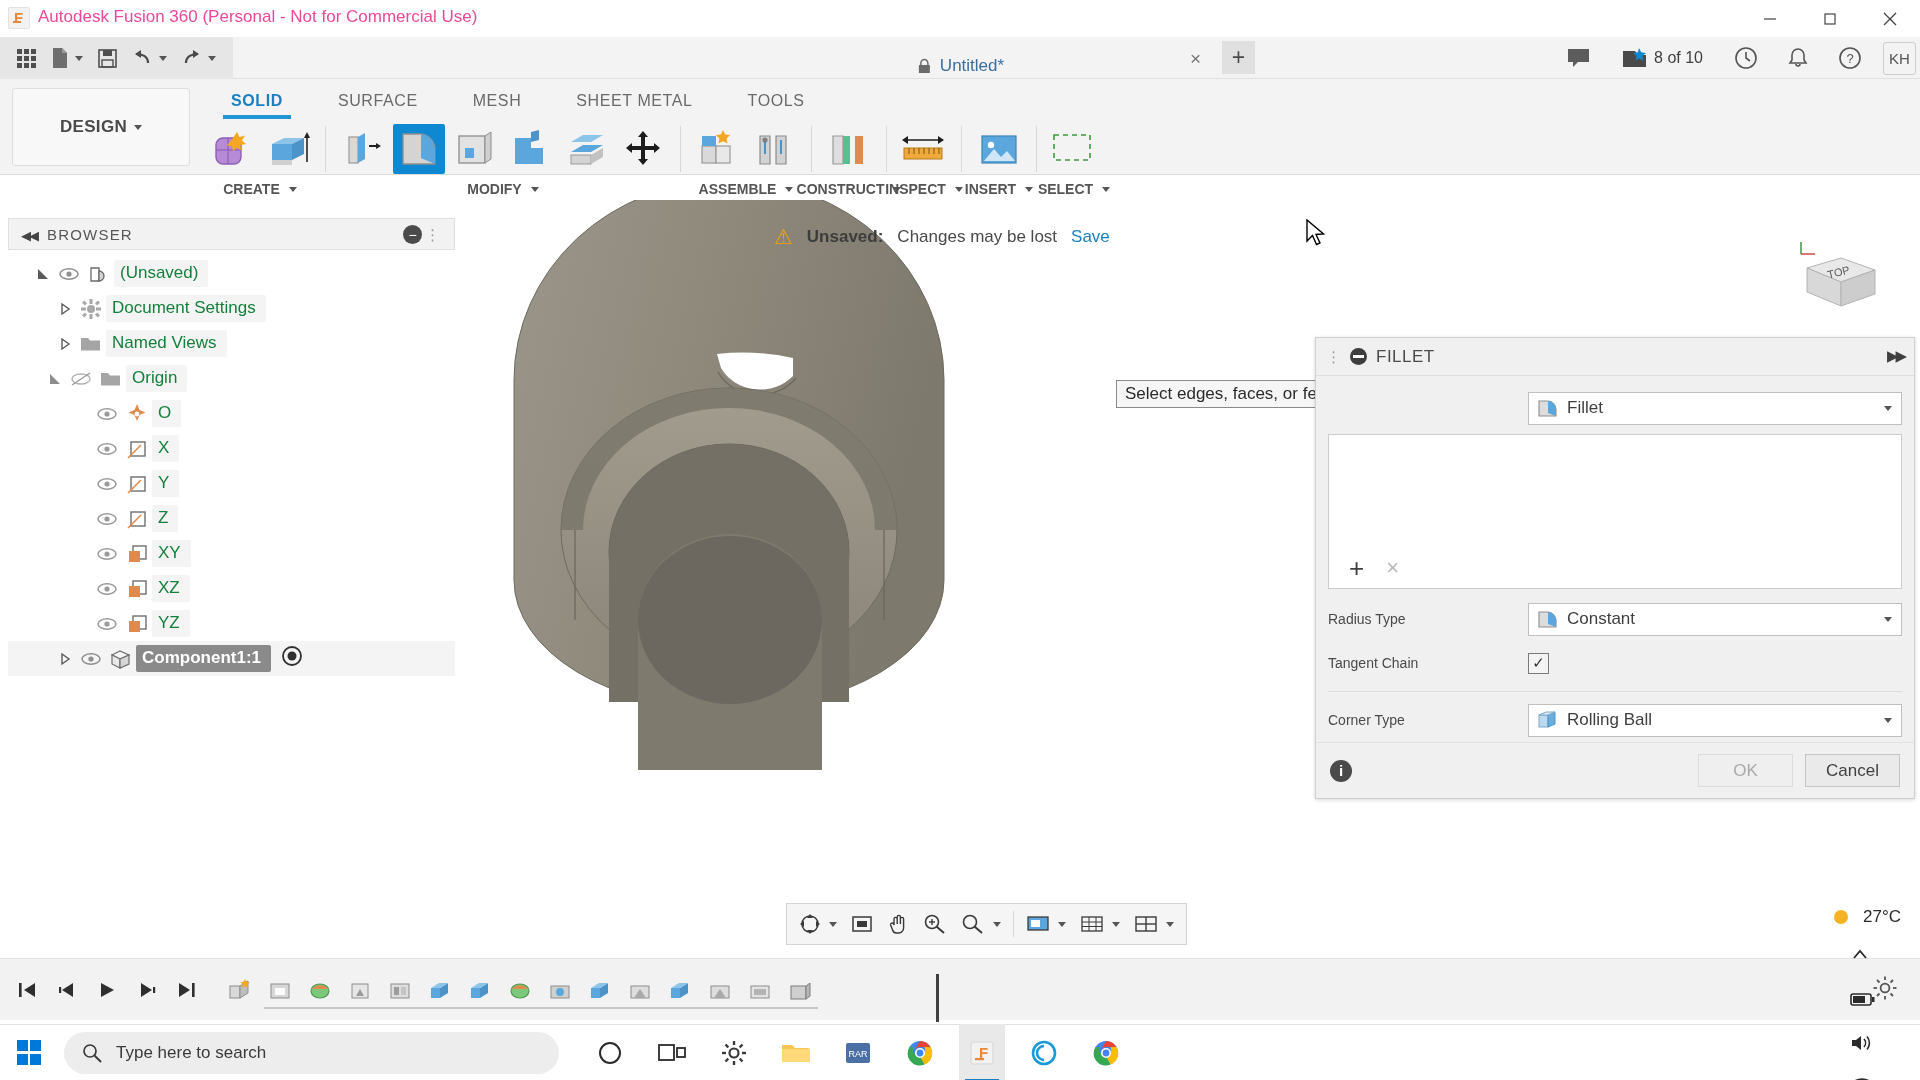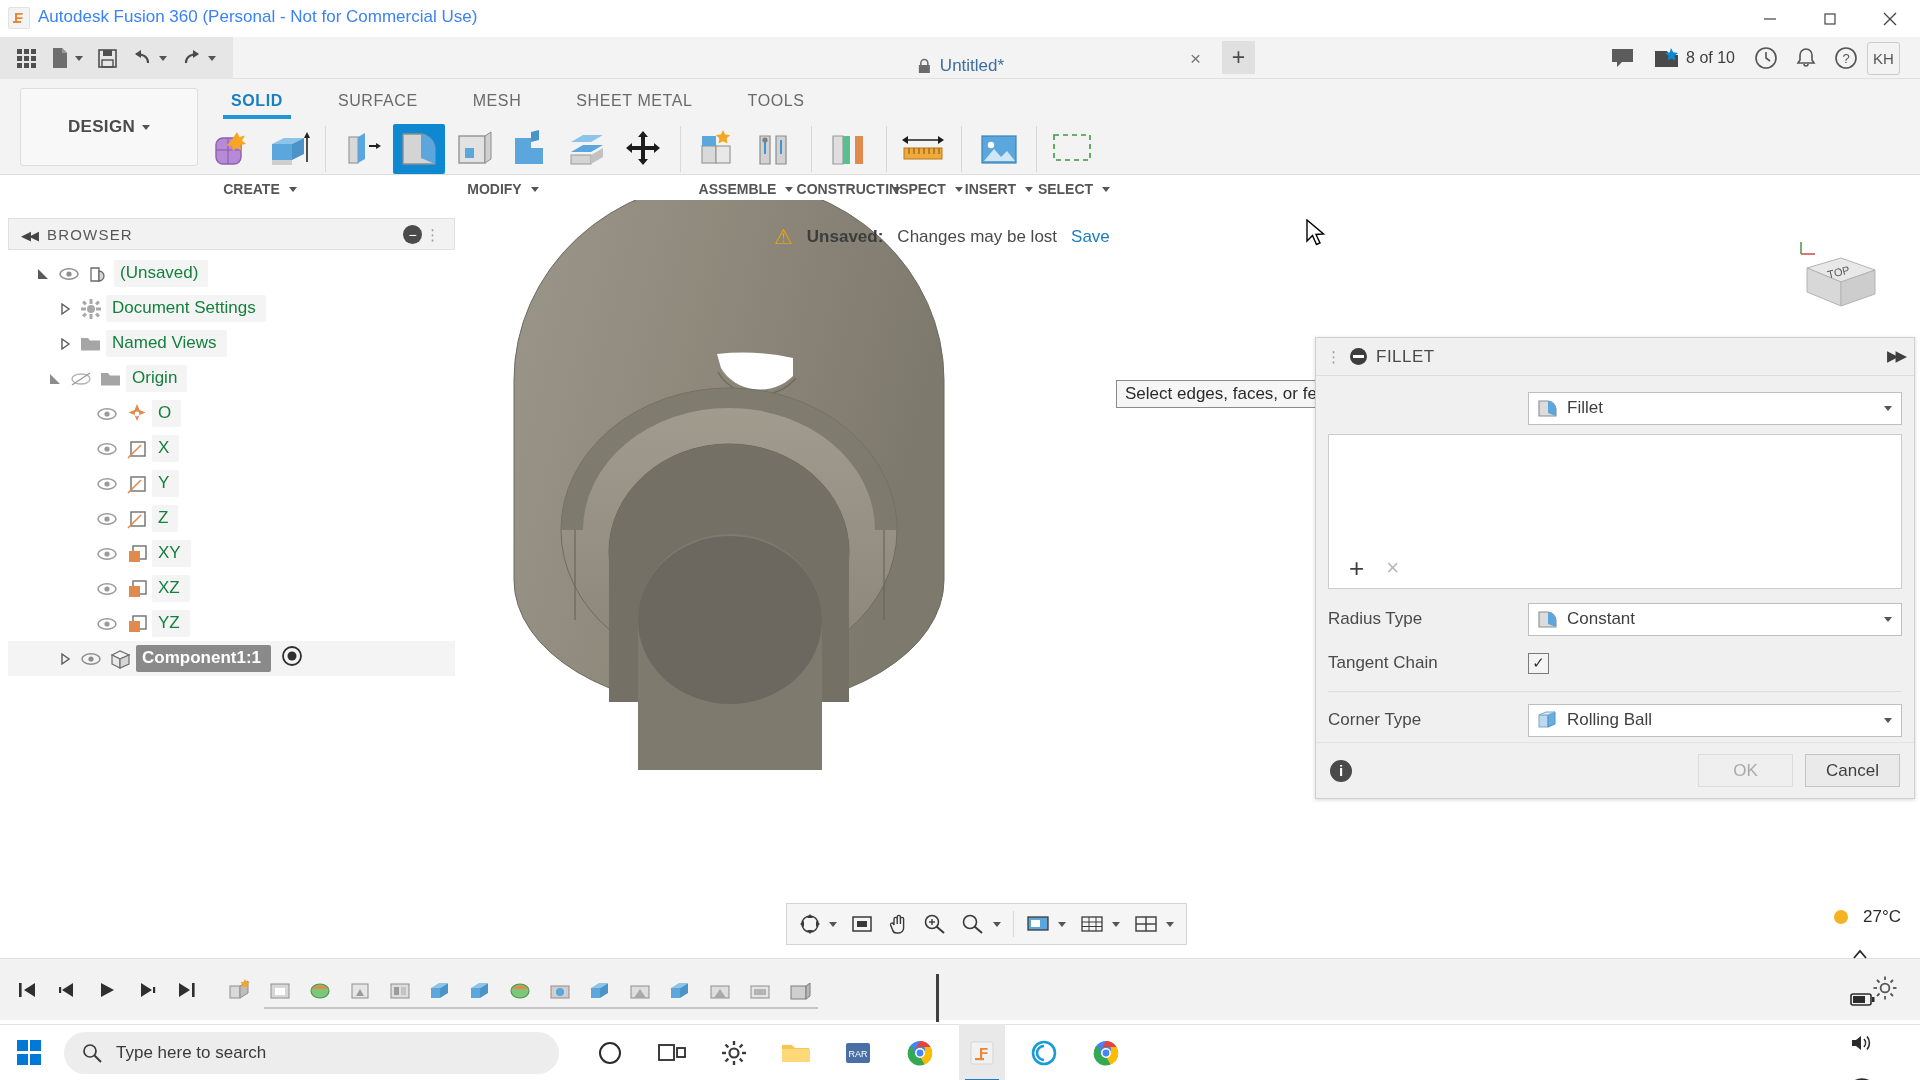--- a/index.html
+++ b/index.html
@@ -12,21 +12,21 @@
     -webkit-font-smoothing:antialiased;
   }
   .app { position:relative; width:1920px; height:1080px; }
 
   
   .titlebar{ position:absolute; left:0; top:0; width:1920px; height:37px; background:#fff; }
   .tb-logo{ position:absolute; left:8px; top:7px; width:22px; height:22px; background:#f3f3f3;
             border:1px solid #e2e2e2; border-radius:2px; }
   .tb-logo:after{ content:"F"; position:absolute; left:5px; top:1px; font-size:15px; font-weight:bold; color:#e8883a; }
   .tb-logo:before{ content:""; position:absolute; left:4px; top:13px; width:8px; height:2px; background:#e8883a; }
-  .tb-title{ position:absolute; left:38px; top:7px; font-size:17px; color:#3b82f6; }
+  .tb-title{ position:absolute; left:38px; top:7px; font-size:17px; color:#ec4899; }
   .tb-btns{ position:absolute; right:0; top:0; height:37px; display:flex; }
   .tb-btn{ width:60px; height:37px; display:flex; align-items:center; justify-content:center;
            color:#555; font-size:18px; }
   .tb-btn svg{ display:block; }
 
   
   .qab{ position:absolute; left:0; top:37px; width:1920px; height:42px; background:#f3f3f3;
         border-bottom:1px solid #e0e0e0; }
   .qab-left{ position:absolute; left:0; top:0; height:42px; display:flex; align-items:center;
              background:#e6e6e6; padding:0 10px; }
@@ -35,31 +35,31 @@
           border-top:5px solid #555; margin-left:5px; }
   .grid-icon{ display:grid; grid-template-columns:repeat(3,5px); grid-template-rows:repeat(3,5px); gap:2px; }
   .grid-icon i{ background:#4f4f4f; display:block; }
 
   .doc-tab{ position:absolute; left:50%; transform:translateX(-50%); top:8px; height:42px;
             display:flex; align-items:center; gap:7px; }
   .doc-tab .t{ font-size:17px; color:#3c6e9f; }
   .tabclose{ position:absolute; left:1190px; top:11px; font-size:19px; color:#777; }
   .tabplus{ position:absolute; left:1222px; top:4px; width:33px; height:33px; background:#e0e0e0;
             display:flex; align-items:center; justify-content:center; font-size:23px; color:#4a4a4a; }
-  .qab-right{ position:absolute; right:0; top:0; height:42px; display:flex; align-items:center; gap:2px; padding-right:20px;}
+  .qab-right{ position:absolute; right:0; top:0; height:42px; display:flex; align-items:center; gap:14px; padding-right:4px;}
   .qab-right .ic{ width:38px; height:42px; display:flex; align-items:center; justify-content:center; color:#555; }
   .jobs{ display:flex; align-items:center; gap:7px; padding:0 10px; color:#3f3f3f; font-size:16px;}
   .avatar{ width:33px;height:33px; border-radius:3px; background:#f3f3f3; border:1px solid #ccc;
            display:flex;align-items:center;justify-content:center;font-size:15px;color:#555; }
 
   
   .ribbon{ position:absolute; left:0; top:79px; width:1920px; height:96px; background:#f3f3f3;
            border-bottom:1px solid #dcdcdc; }
   .design-box{ position:absolute; left:12px; top:9px; width:178px; height:78px; background:#f8f8f8;
-               border:1px solid #dedede; border-radius:3px; display:flex; align-items:center; justify-content:center;margin-left:8px; }
+               border:1px solid #dedede; border-radius:3px; display:flex; align-items:center; justify-content:center; }
   .design-box .dt{ font-size:17px; font-weight:bold; color:#4a4a4a; letter-spacing:.3px;}
   .tabs{ position:absolute; left:205px; top:8px; display:flex; gap:3px; }
   .rtab{ padding:0 26px; height:28px; line-height:28px; font-size:16px; color:#6a6a6a; letter-spacing:.6px; position:relative;}
   .rtab.active{ color:#1a7fc1; font-weight:bold; }
   .rtab.active:after{ content:""; position:absolute; left:18px; right:18px; bottom:-4px; height:4px; background:#2196d6; }
 
   .panels{ position:absolute; left:200px; top:44px; height:52px; display:flex; align-items:flex-start; }
   .panel{ display:flex; flex-direction:column; align-items:flex-start; padding:0 6px; position:relative;font-weight:bold;}
   .panel .icons{ display:flex; gap:4px; align-items:center; height:52px; }
   .panel .plabel{ position:absolute; bottom:-22px; left:0; width:100%; text-align:center;
@@ -107,21 +107,21 @@
            border:1px solid #cfcfcf; box-shadow:0 1px 4px rgba(0,0,0,.16); }
   .f-title{ height:38px; display:flex; align-items:center; gap:9px; padding:0 10px;
             border-bottom:1px solid #dedede; background:#f0f0f0; position:relative;}
   .f-grip{ color:#9a9a9a; font-size:15px; }
   .f-dot{ width:17px;height:17px;border-radius:50%;background:#3d3d3d;position:relative;}
   .f-dot:after{content:"";position:absolute;left:3px;top:7px;width:11px;height:3px;background:#fff;}
   .f-ttl{ font-size:17px; color:#4b4b4b; letter-spacing:.5px; }
   .f-pin{ position:absolute; right:10px; top:9px; color:#3f3f3f; font-size:15px; letter-spacing:-3px;}
   .f-body{ padding:10px 12px 0 12px; }
   .f-row{ display:flex; align-items:center; height:44px; }
-  .f-lab{ width:200px; font-size:17px; color:#4a4a4a; }
+  .f-lab{ width:200px; font-size:14px; color:#4a4a4a; }
   .f-ctl{ flex:1; }
   .combo{ height:33px; background:#fff; border:1px solid #bfbfbf; display:flex; align-items:center;
           padding:0 8px; gap:8px; position:relative; }
   .combo .cv{ font-size:17px; color:#3f3f3f; }
   .combo .cc{ position:absolute; right:9px; top:13px; }
   .listbox{ margin:4px 0 8px 0; height:155px; background:#fff; border:1px solid #ccc; position:relative; }
   .lb-tools{ position:absolute; left:0; bottom:0; height:40px; width:100%; display:flex; align-items:center;
              gap:22px; padding-left:20px; }
   .lb-plus{ font-size:26px; color:#3f3f3f; line-height:1; }
   .lb-x{ font-size:22px; color:#b6b6b6; line-height:1; }

